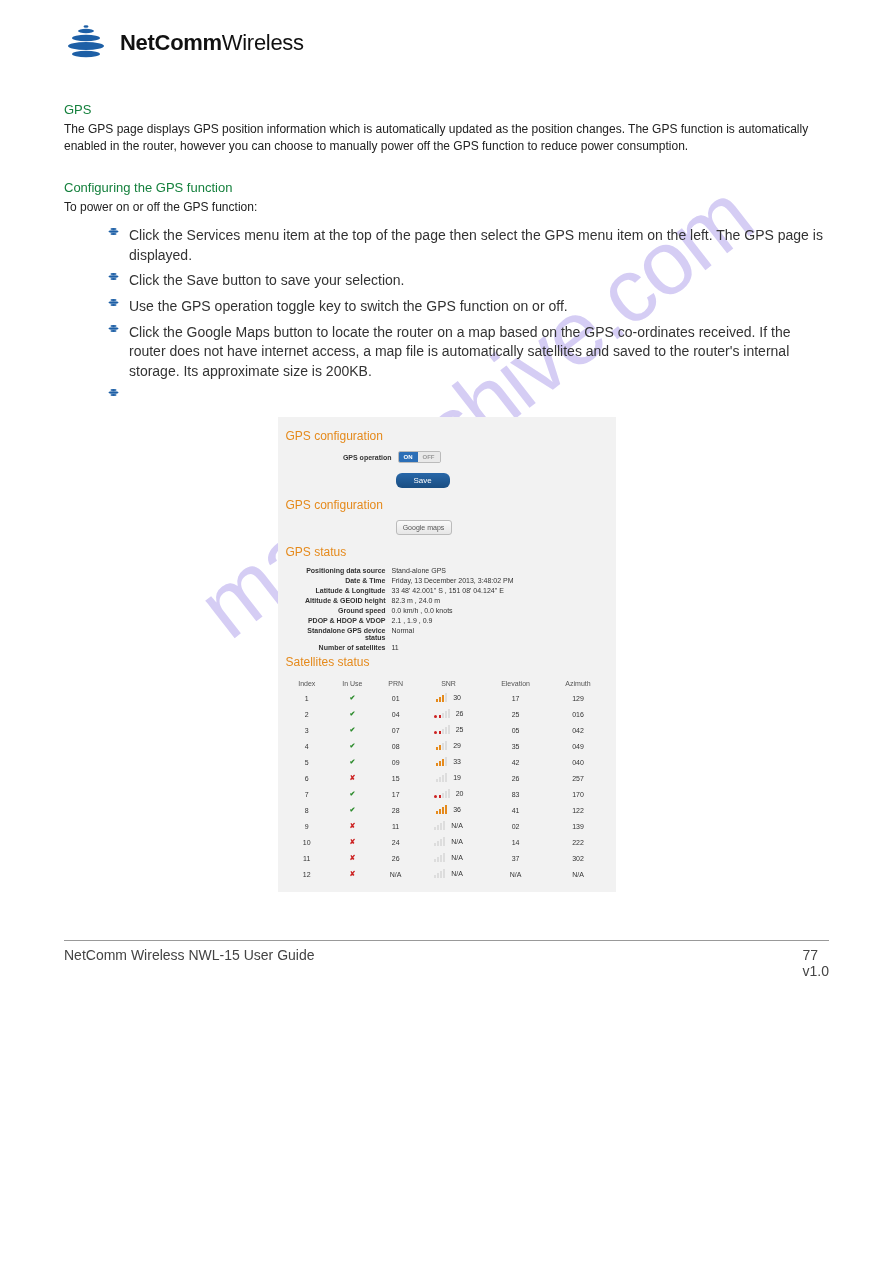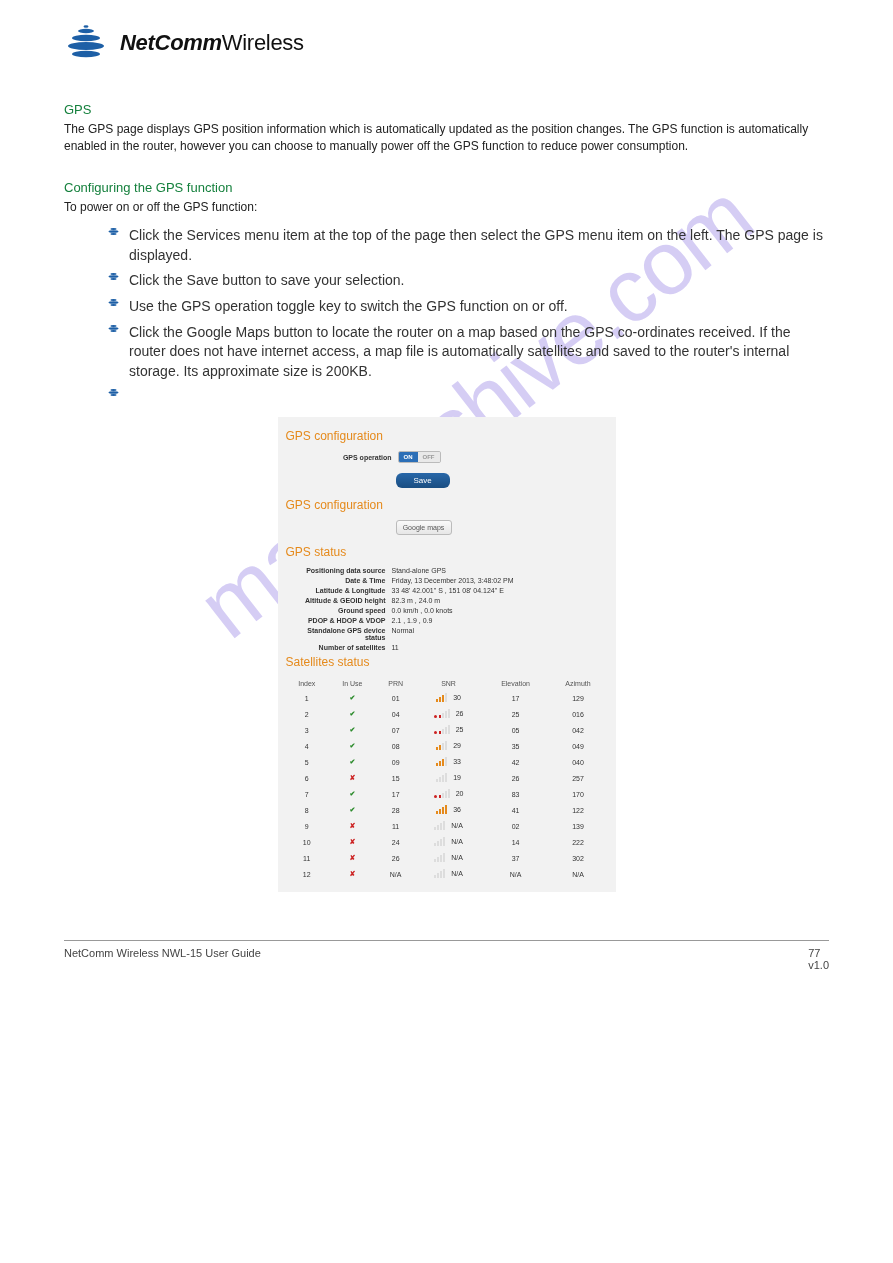--- a/index.html
+++ b/index.html
@@ -25,21 +25,21 @@
     opacity: 0.55;
     transform: rotate(-38deg);
     pointer-events: none;
     z-index: 0;
     font-weight: 400;
     letter-spacing: -2px;
   }
   .logo-row { display: flex; align-items: center; gap: 12px; margin-bottom: 40px; }
   .logo-icon { width: 44px; height: 38px; }
   .logo-text { font-size: 22px; font-weight: 400; color: #111; letter-spacing: -0.3px; }
-  .logo-text .bold { font-weight: 700; font-style: italic; }
+  .logo-text .bold { font-weight: 700; }
   .section { position: relative; z-index: 1; }
   .h2 { font-size: 13px; font-weight: 400; color: #15803d; margin: 24px 0 4px 0; }
   .para { font-size: 12px; line-height: 1.45; color: #222; margin: 4px 0 8px 0; }
   .bullets { list-style: none; margin: 10px 0 10px 44px; }
   .bullets li { display: flex; align-items: flex-start; gap: 10px; margin: 6px 0; font-size: 14px; line-height: 1.4; }
   .bullet-icon { width: 11px; height: 9px; flex: 0 0 11px; margin-top: 1px; }
   .gps-panel {
     width: 338px;
     margin: 20px auto;
     background: #f2f2f2;
@@ -78,21 +78,21 @@
   .bars .b1 { height: 3px; }
   .bars .b2 { height: 5px; }
   .bars .b3 { height: 7px; }
   .bars .b4 { height: 9px; }
   .bars.on4 .b1,.bars.on4 .b2,.bars.on4 .b3,.bars.on4 .b4 { background:#e58a1c; }
   .bars.on3 .b1,.bars.on3 .b2,.bars.on3 .b3 { background:#e58a1c; }
   .bars.on2 .b1,.bars.on2 .b2 { background:#e58a1c; }
   .bars.on1 .b1 { background:#c22; }
   .bars .dot { width:3px; height:3px; background:#c22; border-radius:50%; margin-right:1px; align-self:flex-end; }
   .fig-caption { text-align: center; font-size: 8px; font-style: italic; color: #444; margin: 8px 0 24px 0; }
-  .footer-line { border-top: 1px solid #999; margin-top: 48px; padding-top: 6px; display: flex; justify-content: space-between; font-size: 11px; color: #444; }
+  .footer-line { border-top: 1px solid #999; margin-top: 48px; padding-top: 6px; display: flex; justify-content: space-between; font-size: 14px; color: #444; }
 </style>
 </head>
 <body>
 
 <div class="page">
   <div class="watermark">manualshive.com</div>
 
   <div class="logo-row">
     <svg class="logo-icon" viewBox="0 0 44 38">
       <ellipse cx="22" cy="22" rx="18" ry="4" fill="#1d5fa6"></ellipse>

